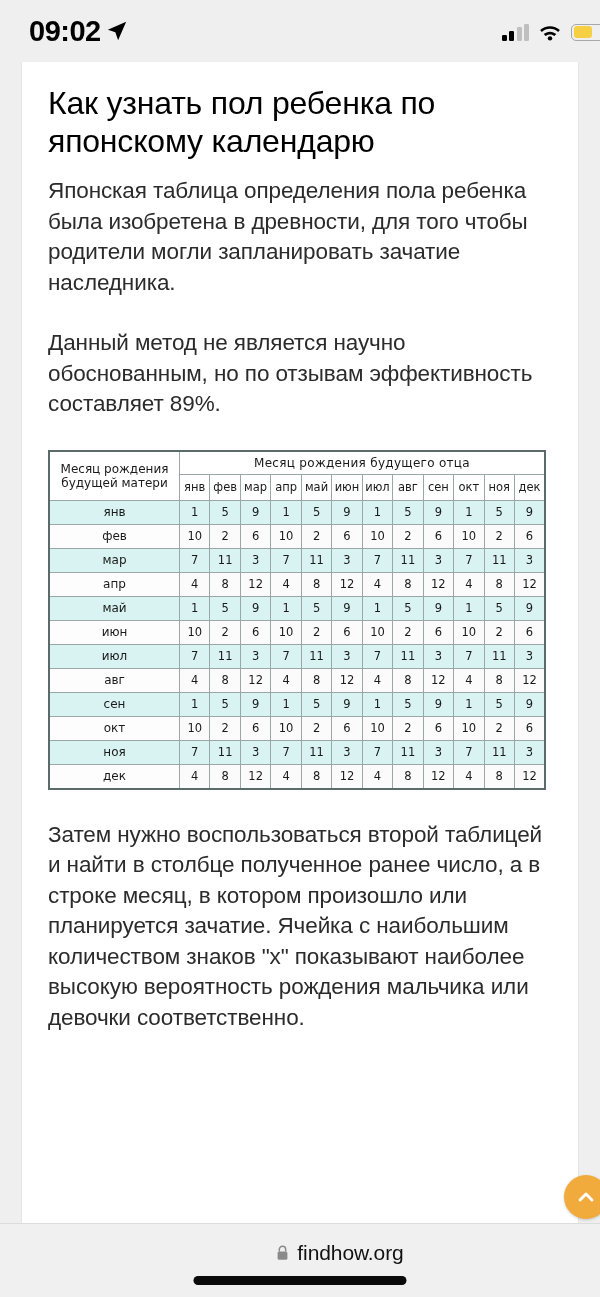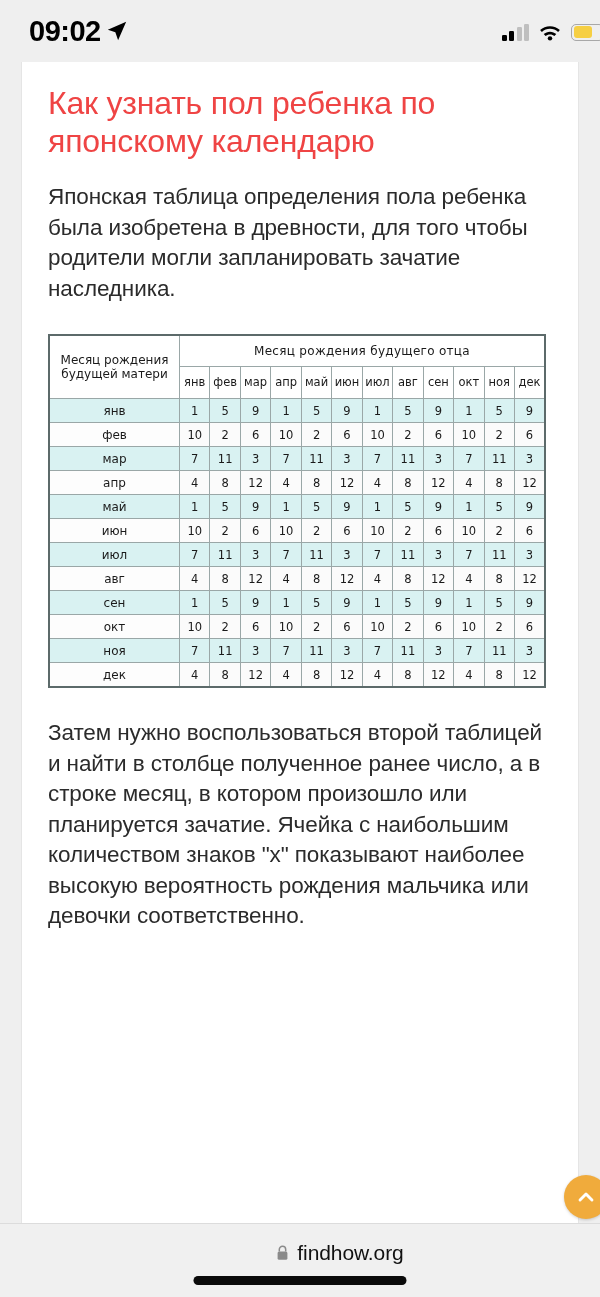--- a/index.html
+++ b/index.html
@@ -120,25 +120,25 @@
     width: 556px;
     min-height: 1170px;
     background: #ffffff;
     box-shadow: 0 0 0 1px rgba(0,0,0,0.04);
   }
   .page-inner {
     padding: 22px 26px 10px 26px;
   }
 
   h1.article-title {
-    margin: 0 0 22px 0;
+    margin: 0 0 16px 0;
     font-size: 32px;
     line-height: 38px;
     font-weight: normal;
-    color: #ef4444;
+    color: #000000;
     letter-spacing: -0.2px;
   }
 
   p.para {
     margin: 0 8px 30px 0;
     font-size: 22.5px;
     line-height: 30.5px;
     color: #2b2b2b;
     letter-spacing: -0.1px;
   }
@@ -163,21 +163,21 @@
     color: #1a1a1a;
     padding: 0;
     height: 23px;
     font-family: "DejaVu Sans", sans-serif;
   }
   table.jp th.corner {
     width: 125px;
     font-weight: normal;
     font-size: 12px;
     line-height: 14px;
-    padding: 10px 2px;
+    padding: 3px 2px;
     background: #ffffff;
     height: 42px;
   }
   table.jp th.father-span {
     font-weight: normal;
     font-size: 12px;
     background: #ffffff;
     letter-spacing: 0.3px;
     height: 20px;
   }
@@ -282,20 +282,21 @@
     </div>
   </div>
 
   <div class="webview">
     <div class="page-card">
       <div class="page-inner">
 
         <h1 class="article-title">Как узнать пол ребенка по японскому календарю</h1>
 
         <p class="para">Японская таблица определения пола ребенка была изобретена в древности, для того чтобы родители могли запланировать зачатие наследника.</p>
+        <p class="para">Данный метод не является научно обоснованным, но по отзывам эффективность составляет 89%.</p>
 
         <div class="table-wrap">
           <table class="jp">
             <thead>
               <tr>
                 <th class="corner" rowspan="2">Месяц рождения будущей матери</th>
                 <th class="father-span" colspan="12">Месяц рождения будущего отца</th>
               </tr>
               <tr id="month-header-row">
                   <th class="mon">янв</th>

